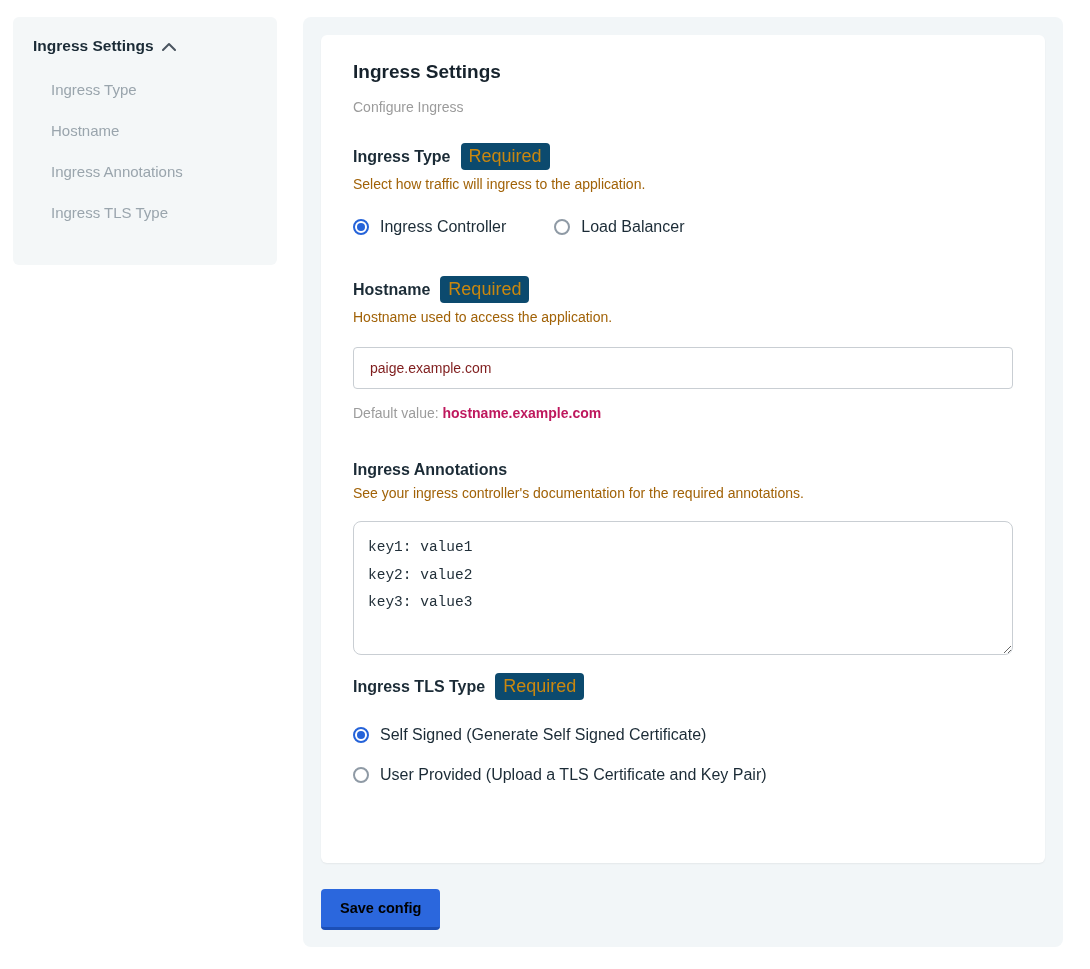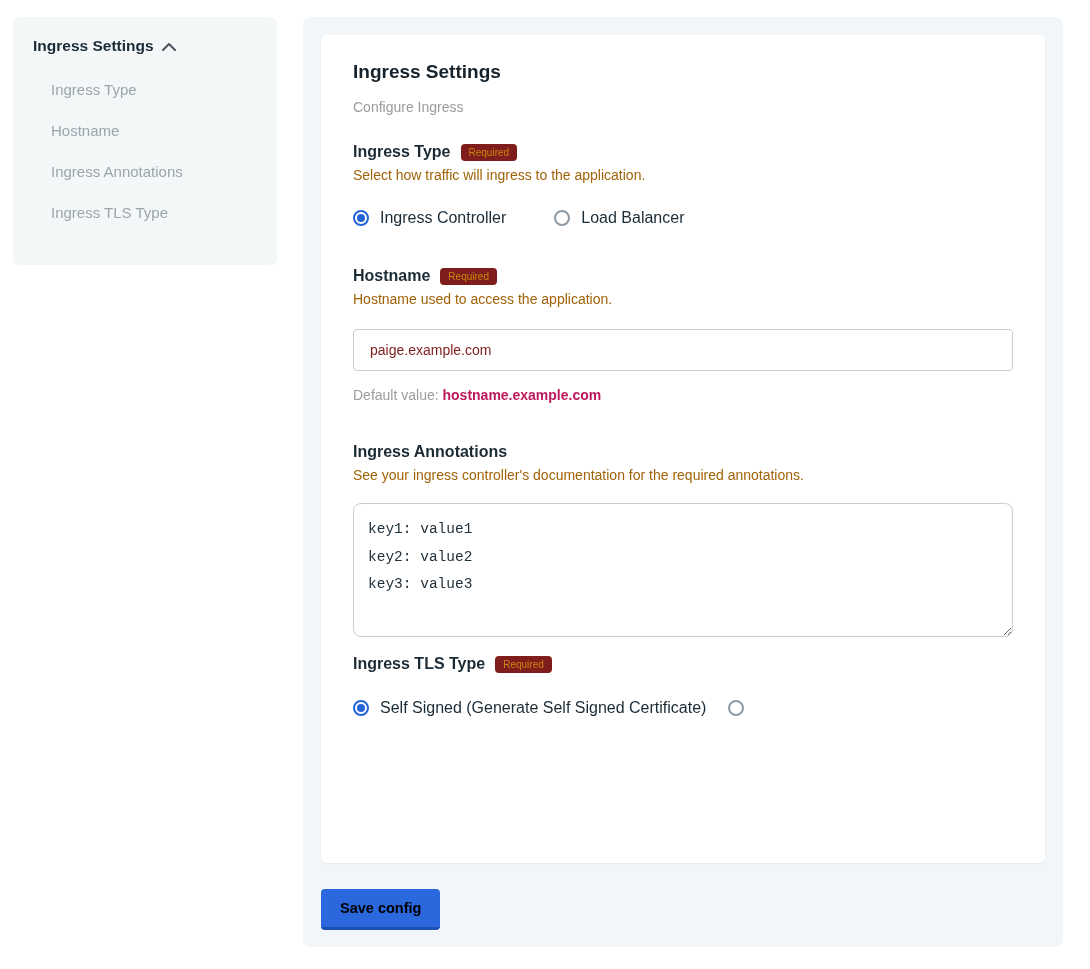--- a/index.html
+++ b/index.html
@@ -37,28 +37,28 @@
     padding: 26px 32px 60px 32px;
     min-height: 828px;
   }
   .card-title { font-size: 19px; font-weight: 700; color: #16222c; margin-bottom: 16px; }
   .card-subtitle { font-size: 14px; color: #9b9b9b; margin-bottom: 28px; }
 
   .section { margin-top: 26px; }
   .section-head { display: flex; align-items: center; gap: 10px; }
   .section-label { font-size: 16px; font-weight: 700; color: #1b2b36; }
   .req-badge {
-    background: #7f1d1d; color: #c9870f;
-    font-size: 10px; padding: 3px 8px; border-radius: 4px;
+    background: #0c4a6e; color: #c9870f;
+    font-size: 18px; padding: 3px 8px; border-radius: 4px;
   }
   .help-text { font-size: 14px; color: #a16207; margin-top: 6px; }
 
   
   .radio-row { display: flex; align-items: center; gap: 48px; margin-top: 26px; }
-  .radio-col { display: flex; flex-direction: row; gap: 22px; margin-top: 26px; }
+  .radio-col { display: flex; flex-direction: column; gap: 22px; margin-top: 26px; }
   .radio-option { display: flex; align-items: center; gap: 11px; cursor: pointer; }
   .radio-circle {
     width: 16px; height: 16px; border-radius: 50%;
     border: 2px solid #8f9aa5; position: relative; flex: 0 0 auto; background: #fff;
   }
   .radio-circle.selected { border-color: #2563d9; }
   .radio-circle.selected::after {
     content: ""; position: absolute; left: 2px; top: 2px; right: 2px; bottom: 2px;
     border-radius: 50%; background: #2563d9;
   }
@@ -162,20 +162,21 @@
         <span class="section-label">Ingress TLS Type</span>
         <span class="req-badge">Required</span>
       </div>
       <div class="radio-col">
         <label class="radio-option">
           <span class="radio-circle selected"></span>
           <span class="radio-label">Self Signed (Generate Self Signed Certificate)</span>
         </label>
         <label class="radio-option">
           <span class="radio-circle"></span>
+          <span class="radio-label">User Provided (Upload a TLS Certificate and Key Pair)</span>
         </label>
       </div>
     </div>
 
   </section>
 
   <button class="save-btn">Save config</button>
 </main>
 
 </body></html>

